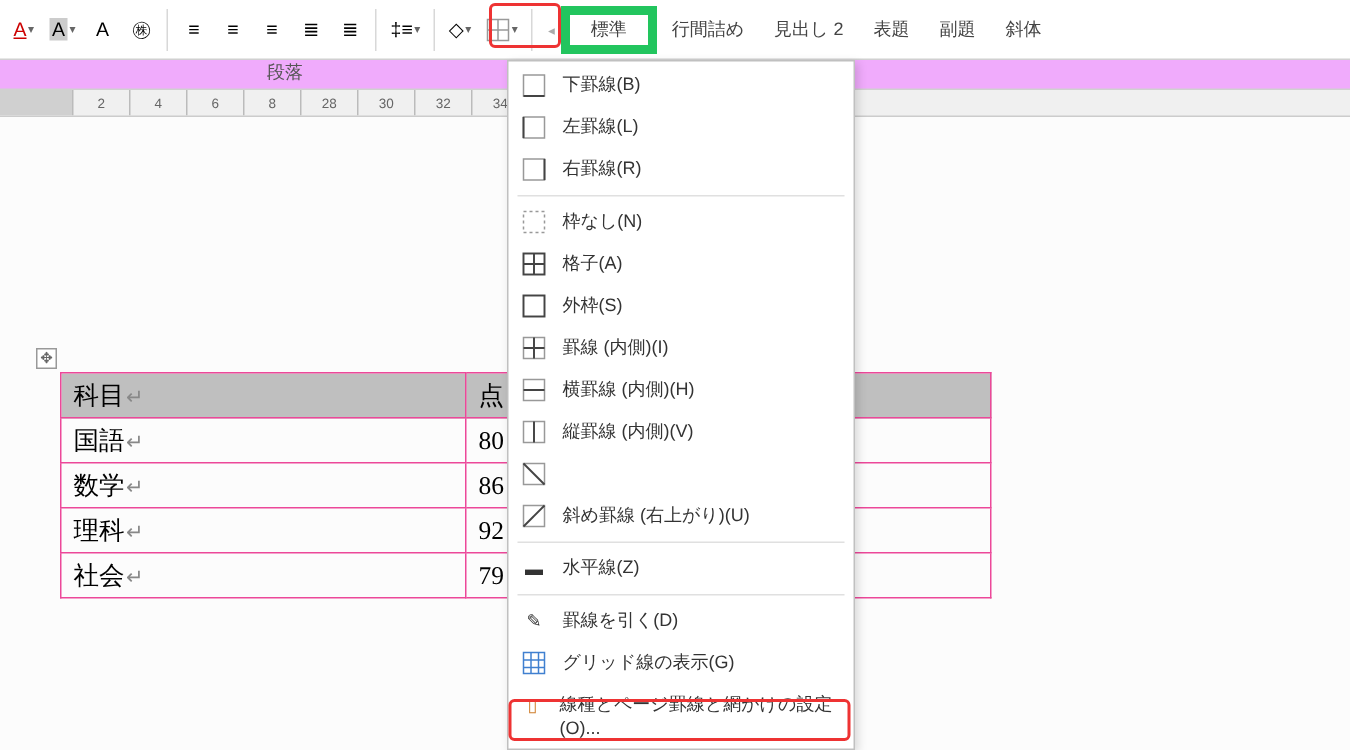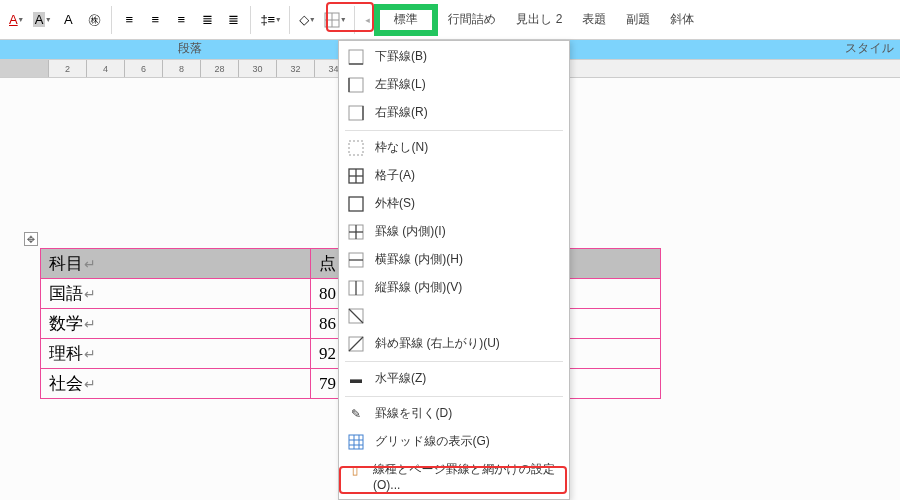--- a/index.html
+++ b/index.html
@@ -5,21 +5,21 @@
     * { margin: 0; padding: 0; box-sizing: border-box; }
     body { font-family: "Meiryo", "Yu Gothic", sans-serif; font-size: 13px; background: #fcfcfc; width: 900px; height: 500px; overflow: hidden; position: relative; }
     .ribbon { background: #fff; border-bottom: 1px solid #d0d0d0; height: 40px; display: flex; align-items: center; padding: 0 4px; }
     .ribbon-sep { width: 1px; height: 28px; background: #d8d8d8; margin: 0 4px; }
     .ribbon-btn { display: inline-flex; align-items: center; justify-content: center; width: 24px; height: 24px; margin: 0 1px; cursor: pointer; }
     .ribbon-btn.wide { width: auto; padding: 0 4px; }
     .dd-arrow { font-size: 8px; color: #666; margin-left: 1px; }
     .style-gallery { display: flex; align-items: center; margin-left: 6px; }
     .style-item { padding: 2px 10px; color: #444; font-size: 12px; cursor: pointer; display: flex; align-items: center; height: 32px; }
     .style-item.std { border: 6px solid #22c55e; padding: 4px 14px; }
-    .section-labels { display: flex; border-bottom: 1px solid #d0d0d0; background: #7dd3fc; height: 20px; font-family: Liberation Mono, monospace; }
+    .section-labels { display: flex; border-bottom: 1px solid #d0d0d0; background: #f0abfc; height: 20px; font-family: Liberation Mono, monospace; }
     .section-label { text-align: center; font-size: 12px; color: #555; }
     .highlight-box { position: absolute; border: 2px solid #e33; border-radius: 4px; pointer-events: none; z-index: 50; }
     .ruler { background: #f0f0f0; border-bottom: 1px solid #ccc; height: 18px; position: relative; overflow: hidden; font-size: 9px; color: #666; }
     .ruler-left { position: absolute; left: 0; top: 0; bottom: 0; width: 48px; background: #d0d0d0; }
     .ruler-marks { position: absolute; left: 48px; right: 0; top: 0; bottom: 0; display: flex; align-items: center; }
     .ruler-num { min-width: 38px; text-align: center; border-left: 1px solid #bbb; height: 100%; line-height: 18px; }
     .doc-area { padding: 30px 40px; background: #fcfcfc; position: relative; }
     .table-wrap { margin-top: 140px; position: relative; }
     .table-handle { position: absolute; left: -16px; top: -16px; width: 14px; height: 14px; border: 1px solid #999; background: #fff; display: flex; align-items: center; justify-content: center; font-size: 10px; color: #666; }
     .doc-table { border-collapse: collapse; }
@@ -76,21 +76,20 @@
     <span class="style-item">行間詰め</span>
     <span class="style-item">見出し 2</span>
     <span class="style-item">表題</span>
     <span class="style-item">副題</span>
     <span class="style-item">斜体</span>
   </div>
 </div>
 
 <div class="section-labels">
   <div class="section-label" style="width:380px">段落</div>
-  <div class="section-label" style="flex:1;text-align:right;padding-right:6px">スタイル</div>
 </div>
 
 <div class="ruler">
   <div class="ruler-left"></div>
   <div class="ruler-marks" id="ruler-marks">
       <div class="ruler-num">2</div>
       <div class="ruler-num">4</div>
       <div class="ruler-num">6</div>
       <div class="ruler-num">8</div>
       <div class="ruler-num">28</div>

